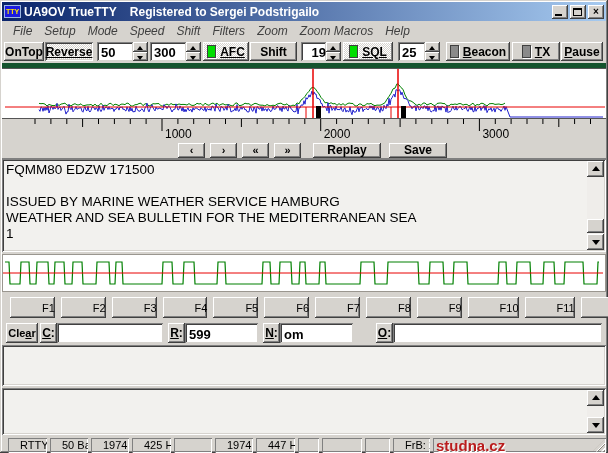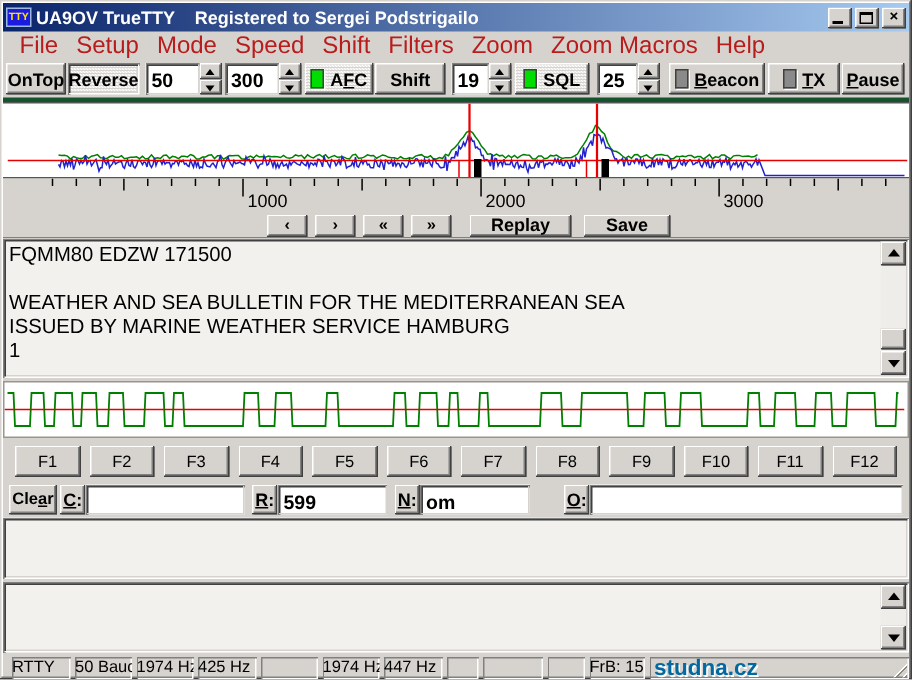--- a/index.html
+++ b/index.html
@@ -14,29 +14,29 @@
     display:flex;align-items:center;justify-content:center;margin-right:3px;border:1px solid #9db8e0;}
   .title-text{color:#fff;font-size:12px;font-weight:bold;white-space:pre;flex:1;overflow:hidden;}
   .win-btns{display:flex;gap:2px;}
   .wbtn{width:16px;height:14px;background:#d6d3ce;position:relative;
     box-shadow:inset -1px -1px 0 #404040, inset 1px 1px 0 #fff, inset -2px -2px 0 #808080;}
   .glyph-min{position:absolute;left:3px;bottom:3px;width:7px;height:2px;background:#000;}
   .glyph-max{position:absolute;left:3px;top:3px;width:9px;height:8px;border:1px solid #000;border-top-width:2px;}
   .glyph-x{position:absolute;left:0;top:0;width:16px;height:13px;text-align:center;font-size:10px;font-weight:bold;line-height:13px;color:#000;}
   
   .menubar{height:20px;flex:0 0 20px;display:flex;align-items:center;padding-left:5px;}
-  .menu-item{font-size:16px;padding:2px 6px;color:#b91c1c;}
+  .menu-item{font-size:12px;padding:2px 6px;color:#404040;font-style:italic;}
   
   .raised{background:#d6d3ce;box-shadow:inset -1px -1px 0 #404040, inset 1px 1px 0 #fff, inset -2px -2px 0 #808080;}
   .sunkenb{box-shadow:inset 1px 1px 0 #808080, inset -1px -1px 0 #fff, inset 2px 2px 0 #404040, inset -2px -2px 0 #d6d3ce;}
   .edit{background:#fff;box-shadow:inset 1px 1px 0 #808080, inset -1px -1px 0 #d6d3ce, inset 2px 2px 0 #404040;
     border:none;outline:none;font-size:13px;font-weight:bold;padding:2px 0 0 4px;}
-  .dither{background-image:conic-gradient(#fff 25%, #d6d3ce 0 50%, #fff 0 75%, #d6d3ce 0);background-size:2px 2px;}
-  
-  .toolbar{height:27px;flex:0 0 27px;display:flex;align-items:stretch;padding:1px 2px 2px 2px;border-bottom:3px solid #14532d;}
+  .dither{background-image:conic-gradient(#fff 25%, #d6d3ce 0 50%, #fff 0 75%, #d6d3ce 0);background-size:2px 2px;text-decoration:underline;}
+  
+  .toolbar{height:27px;flex:0 0 27px;display:flex;align-items:stretch;padding:1px 2px 2px 2px;border-bottom:5px solid #14532d;}
   .tbtn{display:flex;align-items:center;justify-content:center;font-size:12px;font-weight:bold;color:#000;margin-right:1px;}
   .spin{display:flex;margin-right:2px;}
   .spin input{width:36px;height:100%;}
   .spinbtns{display:flex;flex-direction:column;width:15px;}
   .sbtn{flex:1;position:relative;background:#d6d3ce;box-shadow:inset -1px -1px 0 #404040, inset 1px 1px 0 #fff, inset -2px -2px 0 #808080;}
   .tri-u{position:absolute;left:4px;top:4px;width:0;height:0;border-left:3px solid transparent;border-right:3px solid transparent;border-bottom:4px solid #000;}
   .tri-d{position:absolute;left:4px;top:4px;width:0;height:0;border-left:3px solid transparent;border-right:3px solid transparent;border-top:4px solid #000;}
   .led{width:9px;height:13px;margin-right:4px;border:1px solid #404040;box-shadow:1px 1px 0 #fff;}
   .u{text-decoration:underline;}
   
@@ -53,34 +53,34 @@
   .rxline{font-size:13.5px;height:16px;line-height:16px;color:#000;white-space:pre;}
   .vscroll{position:absolute;top:2px;right:2px;bottom:2px;width:17px;background:#efedea;}
   .sb{position:absolute;left:0;width:17px;height:16px;background:#d6d3ce;box-shadow:inset -1px -1px 0 #404040, inset 1px 1px 0 #fff, inset -2px -2px 0 #808080;}
   .sb .tri-u{left:5px;top:5px;border-left-width:4px;border-right-width:4px;border-bottom-width:5px;}
   .sb .tri-d{left:5px;top:6px;border-left-width:4px;border-right-width:4px;border-top-width:5px;}
   .thumb{position:absolute;left:0;width:17px;height:14px;background:#d6d3ce;box-shadow:inset -1px -1px 0 #404040, inset 1px 1px 0 #fff, inset -2px -2px 0 #808080;}
   
   .scope{height:38px;flex:0 0 38px;margin-top:2px;background:#fff;border:1px solid #9a968f;}
   
   .fkeys{flex:0 0 24px;margin-top:5px;display:flex;gap:6px;padding:0 8px;}
-  .fkey{flex:1;height:21px;display:flex;align-items:center;justify-content:center;font-size:11px;}
+  .fkey{flex:1;height:21px;display:flex;align-items:center;justify-content:center;font-size:11px;padding-left:32px;}
   .macrorow{flex:0 0 22px;margin-top:1px;display:flex;align-items:center;padding:0 4px;}
   .mlbl{height:20px;display:flex;align-items:center;justify-content:center;font-size:12px;font-weight:bold;padding:0 2px;}
   .macrorow .edit{height:20px;}
   
   .txarea{flex:0 0 41px;margin-top:1px;background:#f2f1ee;
     box-shadow:inset 1px 1px 0 #808080, inset -1px -1px 0 #fff, inset 2px 2px 0 #404040, inset -2px -2px 0 #d6d3ce;}
   .area2{flex:0 0 47px;margin-top:2px;background:#f2f1ee;position:relative;
     box-shadow:inset 1px 1px 0 #808080, inset -1px -1px 0 #fff, inset 2px 2px 0 #404040, inset -2px -2px 0 #d6d3ce;}
   .statusbar{flex:0 0 16px;margin-top:2px;display:flex;align-items:center;padding-left:6px;}
-  .spanel{height:15px;line-height:15px;font-size:11px;padding-left:0;color:#000;margin-right:3px;white-space:nowrap;overflow:hidden;
+  .spanel{height:15px;line-height:15px;font-size:11px;padding-left:12px;color:#000;margin-right:3px;white-space:nowrap;overflow:hidden;
     box-shadow:inset 1px 1px 0 #808080, inset -1px -1px 0 #fff;}
   .wmpanel{flex:1;position:relative;margin-right:0;}
-  .wm{position:absolute;left:3px;top:0px;font-size:15px;font-weight:bold;color:#0369a1;text-shadow:1px 1px 0 #ffffff;}
+  .wm{position:absolute;left:3px;top:0px;font-size:15px;font-weight:bold;color:#b91c1c;text-shadow:1px 1px 0 #ffffff;}
   .grip{position:absolute;right:1px;bottom:1px;width:12px;height:12px;
     background:repeating-linear-gradient(135deg, transparent 0 2px, #fff 2px 3px, #8b877e 3px 4px);
     clip-path:polygon(100% 0, 100% 100%, 0 100%);}
 </style>
 </head>
 <body>
 
 <div class="window">
 
   <div class="titlebar" style="--tfrom: #0a246a; --tto: #a6caf0;">
@@ -135,21 +135,21 @@
             <span class="tri-d"></span>
           </div>
       </div>
     </div>
     <div class="tbtn dither raised" style="width:46px">
       <span class="led" id="led-afc" style="background: rgb(0, 221, 0);"></span>
       <span><span>A</span><span class="u">F</span><span>C</span></span>
     </div>
     <div class="tbtn raised" style="width:47px">Shift</div>
     <div class="spin" style="margin-left:3px">
-      <input class="edit" style="width: 25px;" value="19">
+      <input class="edit" style="width: 25px; text-align: right;" value="19">
       <div class="spinbtns">
         <div class="sbtn">
             <span class="tri-u"></span>
           </div>
         <div class="sbtn">
             <span class="tri-d"></span>
           </div>
       </div>
     </div>
     <div class="tbtn dither raised" style="width:50px">
@@ -244,22 +244,22 @@
     <div class="nbtn arrow raised">«</div>
     <div class="nbtn arrow raised">»</div>
     <div class="nbtn raised" style="width:68px;margin-left:7px">Replay</div>
     <div class="nbtn raised" style="width:58px;margin-left:3px">Save</div>
   </div>
 
   <div class="rxarea">
     <div class="rxtext">
       <div class="rxline">FQMM80 EDZW 171500</div>
       <div class="rxline"></div>
+      <div class="rxline">ISSUED BY MARINE WEATHER SERVICE HAMBURG</div>
       <div class="rxline">WEATHER AND SEA BULLETIN FOR THE MEDITERRANEAN SEA</div>
-      <div class="rxline">ISSUED BY MARINE WEATHER SERVICE HAMBURG</div>
       <div class="rxline">1</div>
     </div>
     <div class="vscroll">
       <div class="sb" style="top:0">
           <span class="tri-u"></span>
         </div>
       <div class="thumb" style="bottom:17px"></div>
       <div class="sb" style="bottom:0">
           <span class="tri-d"></span>
         </div>

